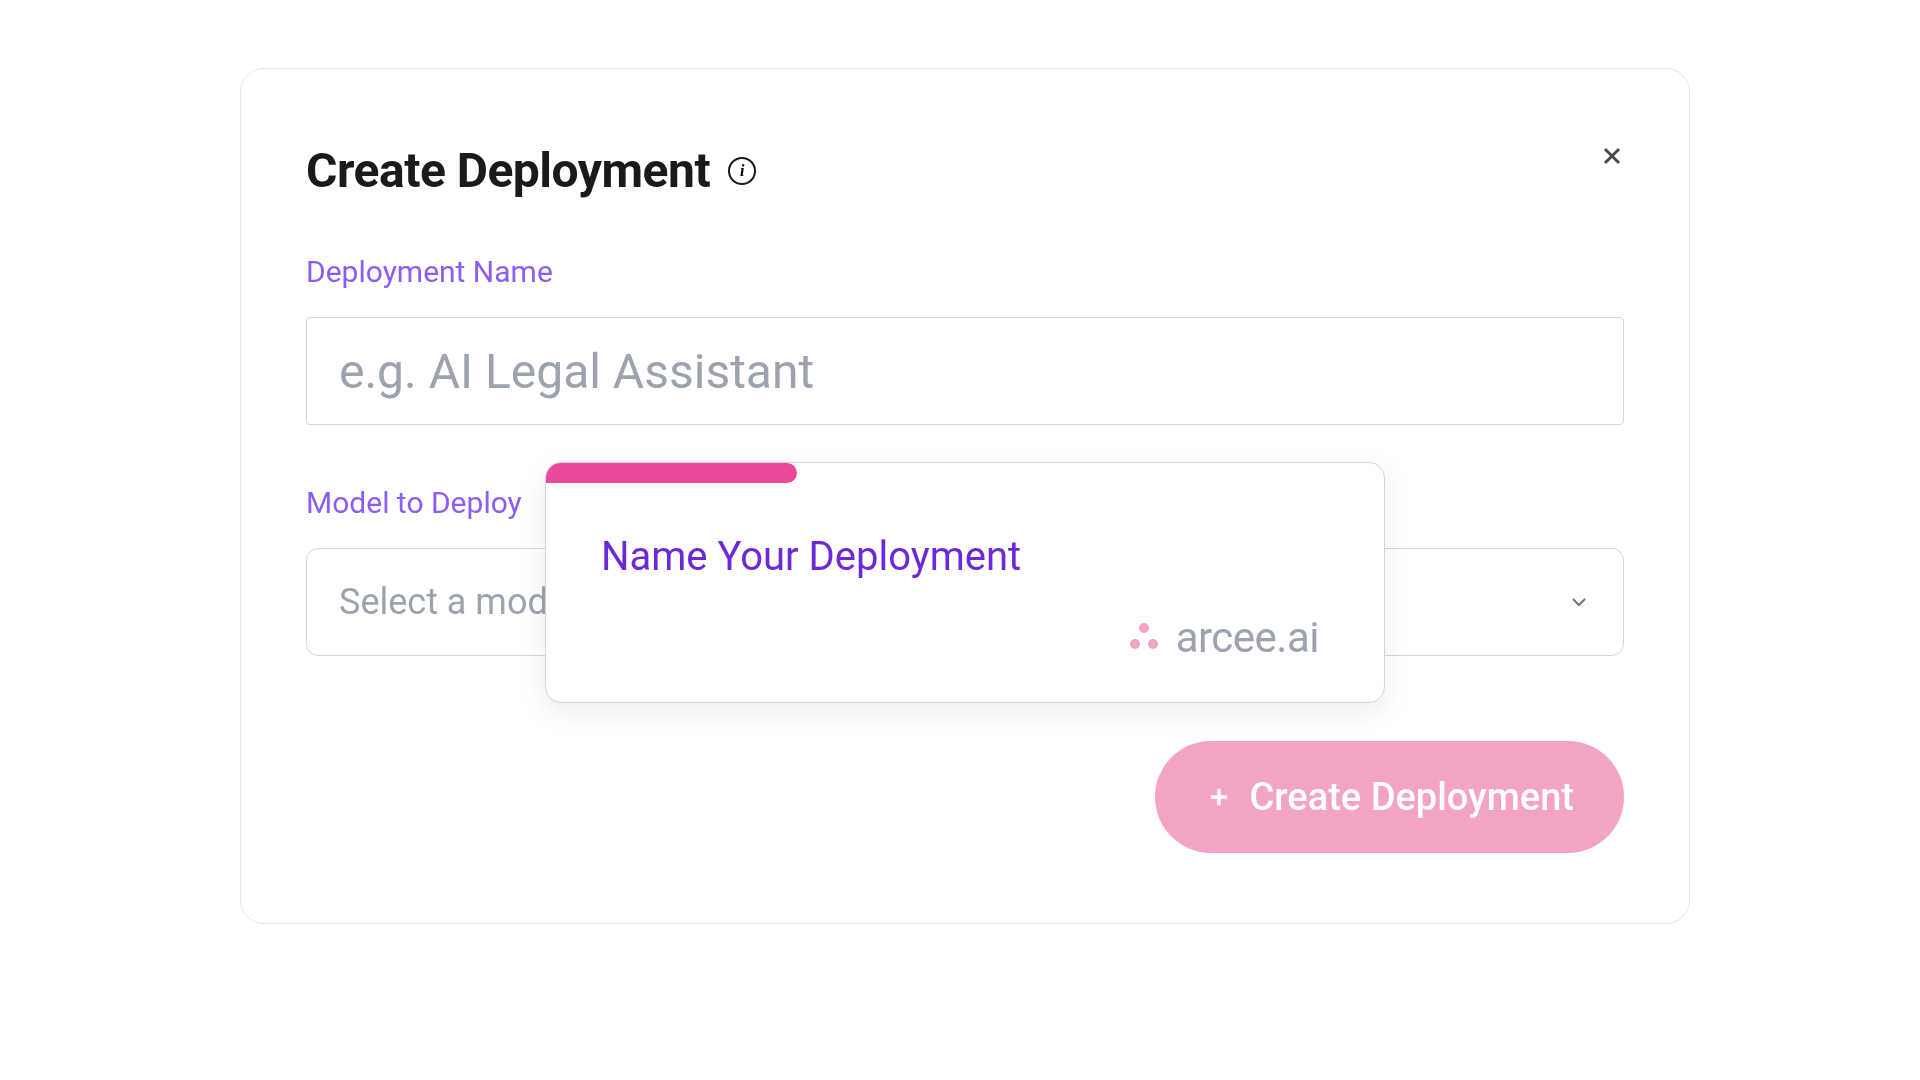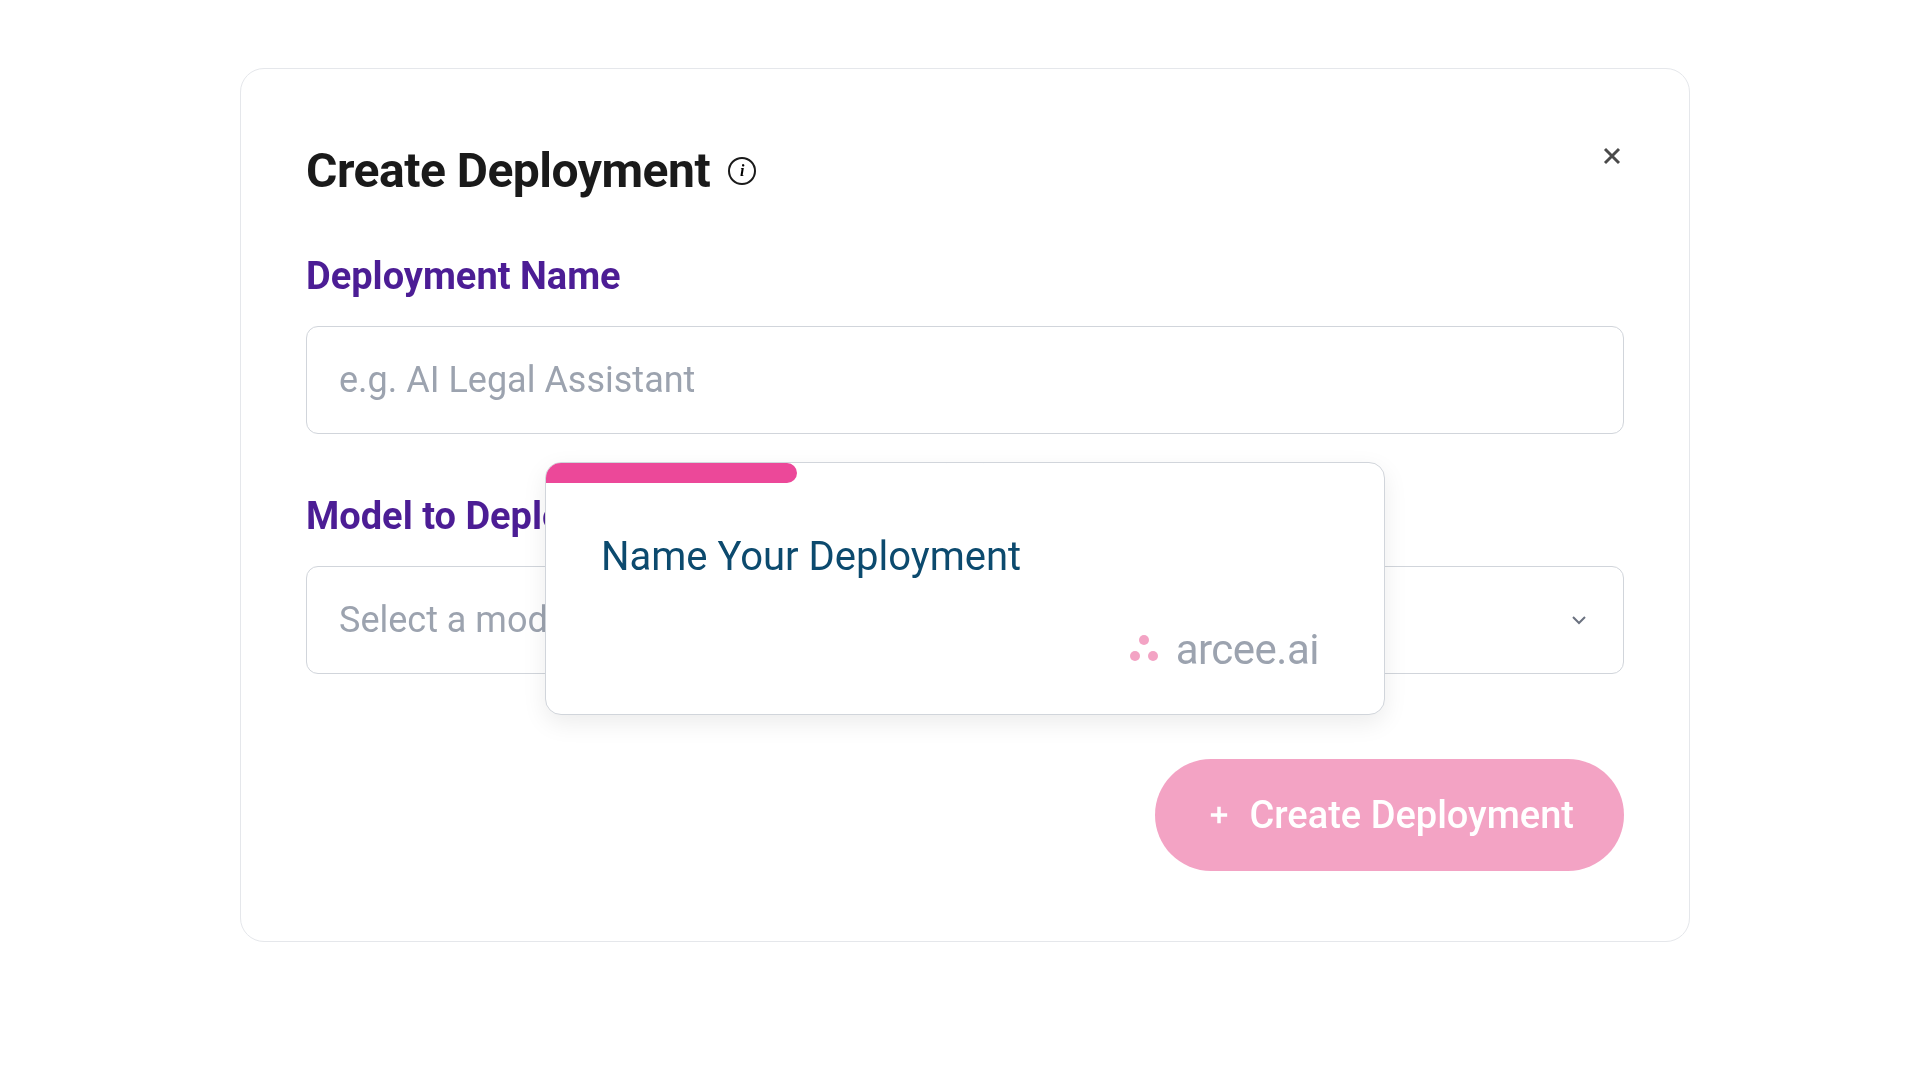--- a/index.html
+++ b/index.html
@@ -82,34 +82,34 @@
       height: 28px;
       stroke: #4a4a4a;
       stroke-width: 2.5;
     }
     
     .form-group {
       margin-bottom: 60px;
     }
     
     .form-label {
-      font-size: 38px;
-      font-weight: 700;
-      color: #4c1d95;
+      font-size: 30px;
+      font-weight: 400;
+      color: #8b5cf6;
       display: block;
       margin-bottom: 28px;
     }
     
     .text-input {
       width: 100%;
       height: 108px;
       border: 1.5px solid #d1d5db;
-      border-radius: 12px;
+      border-radius: 4px;
       padding: 0 32px;
-      font-size: 36px;
+      font-size: 48px;
       color: #1d4ed8;
       background: #ffffff;
       font-family: inherit;
     }
     
     .text-input::placeholder {
       color: #9ca3af;
     }
     
     .select-wrapper {
@@ -215,22 +215,22 @@
       border-radius: 0 10px 10px 0;
     }
     
     .tooltip-content {
       padding: 50px 55px 40px 55px;
     }
     
     .tooltip-title {
       font-size: 40px;
       font-weight: 400;
-      color: #0c4a6e;
-      margin-bottom: 45px;
+      color: #6d28d9;
+      margin-bottom: 33px;
     }
     
     .tooltip-brand {
       display: flex;
       align-items: center;
       justify-content: flex-end;
       gap: 12px;
       padding-right: 10px;
       margin-top: 13px;
     }

